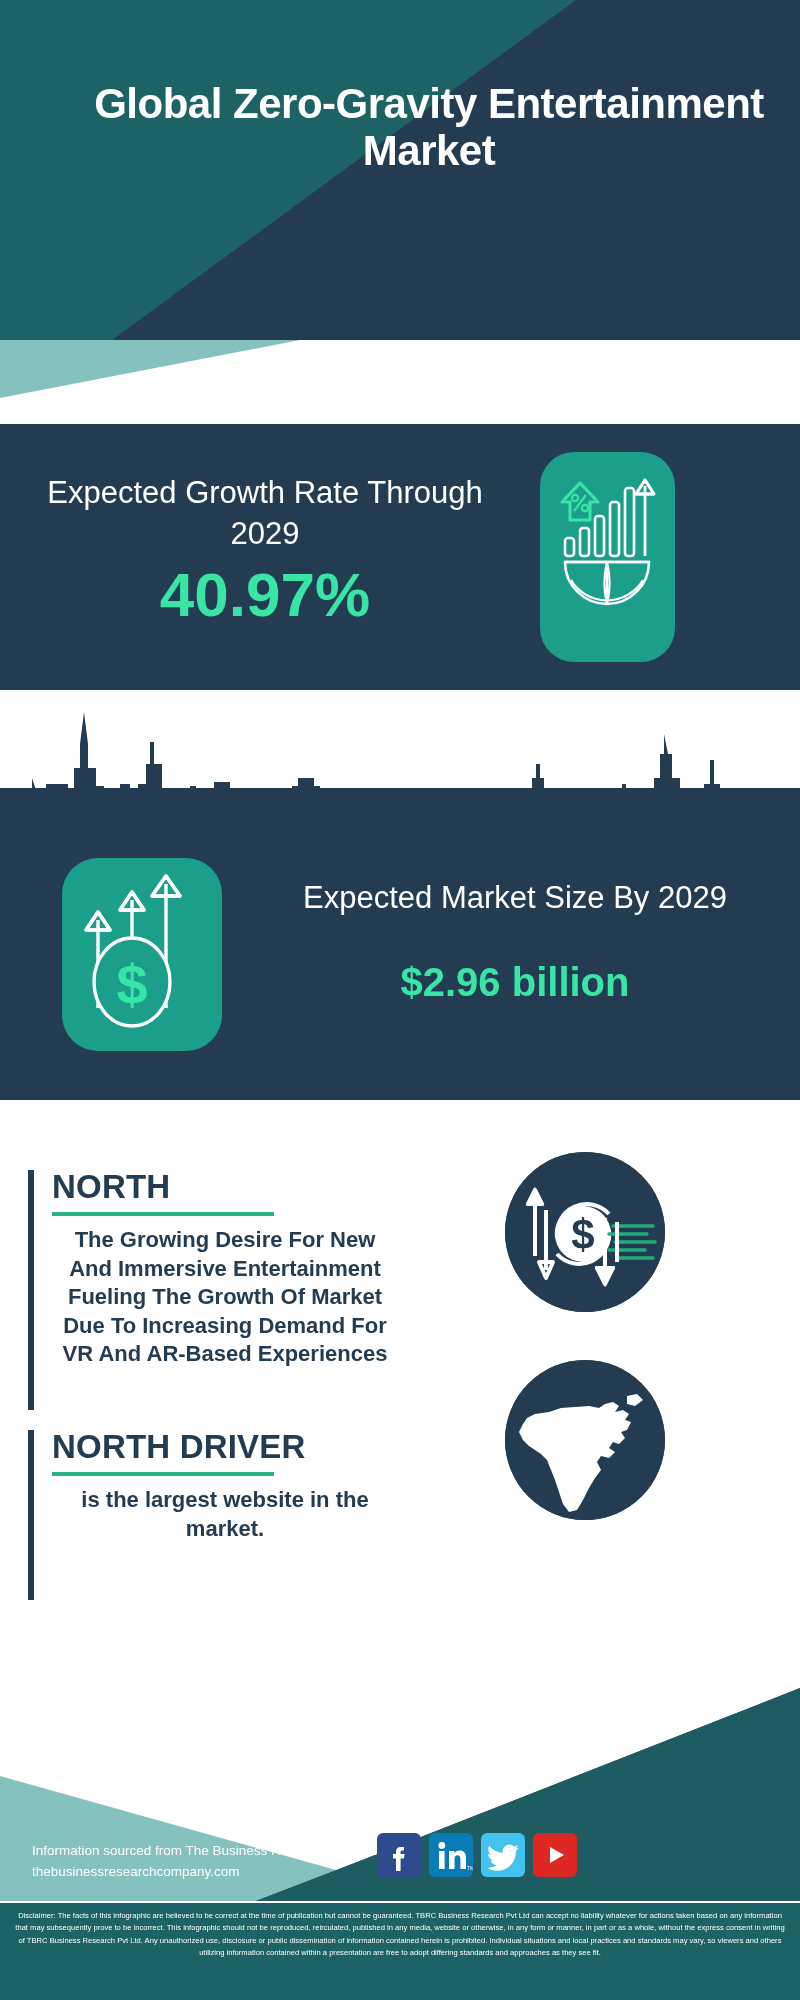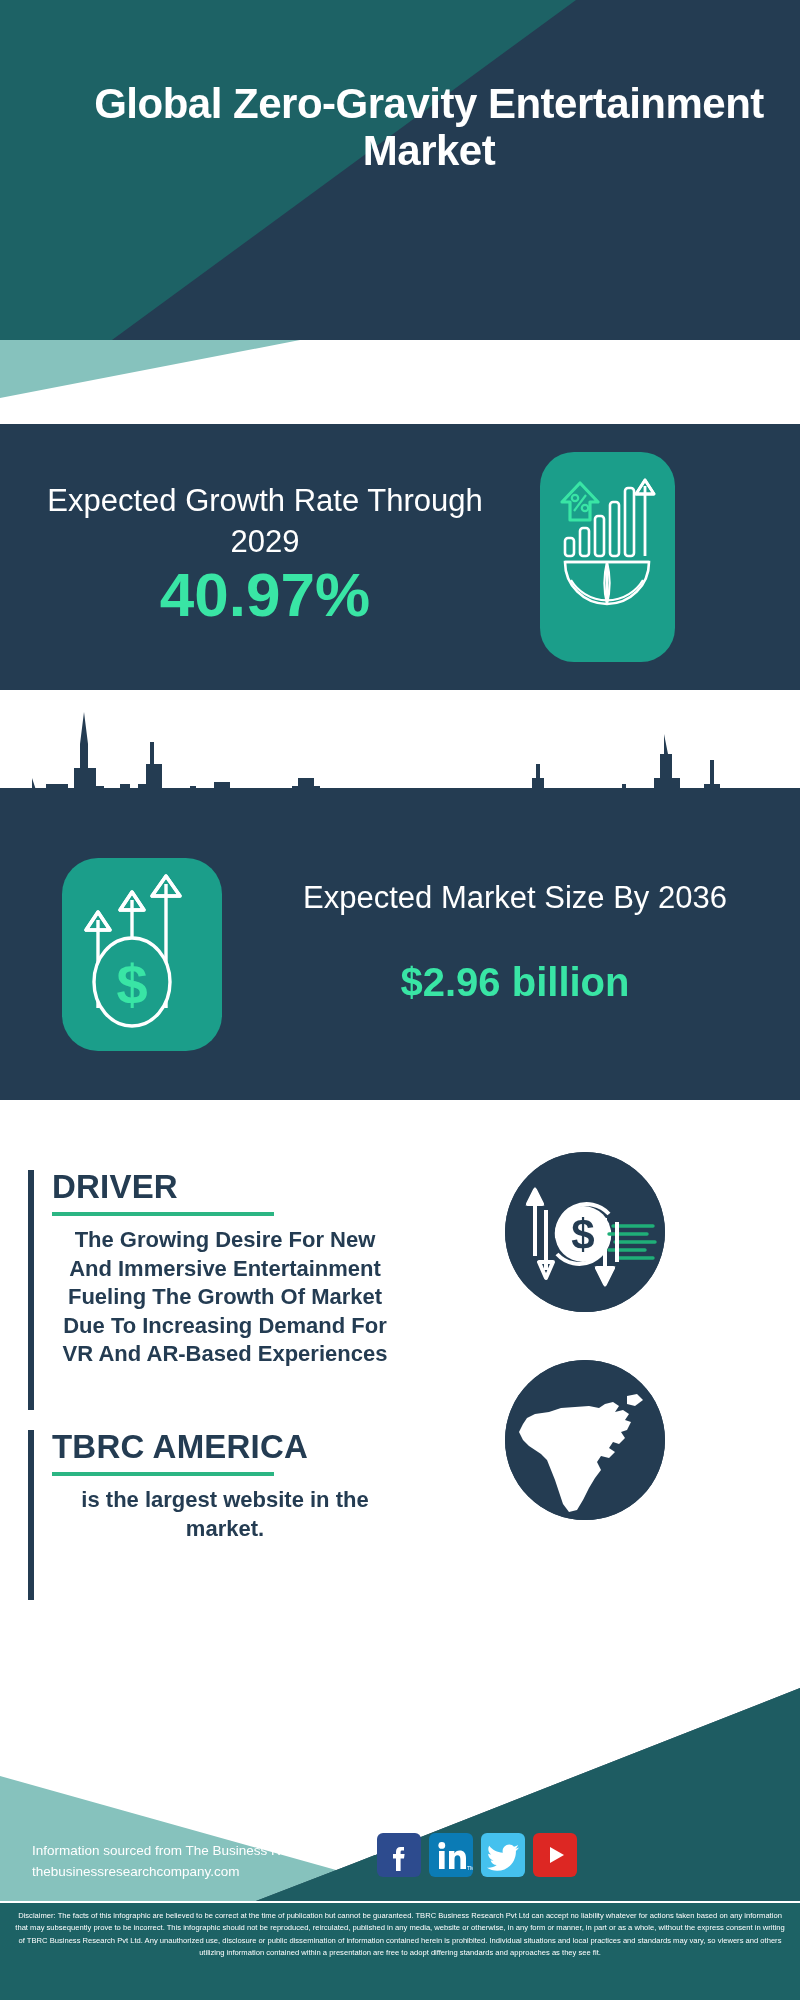--- a/index.html
+++ b/index.html
@@ -45,21 +45,21 @@
     background:#86c2bd;
     clip-path:polygon(0 0, 100% 0, 0 100%);
   }
 
   
   .growth{
     position:absolute;left:0;top:424px;width:800px;height:266px;
     background:#243c52;
   }
   .growth-label{
-    position:absolute;left:40px;top:56px;width:450px;
+    position:absolute;left:40px;top:48px;width:450px;
     color:#ffffff;font-size:31px;line-height:1.33;text-align:center;
   }
   .growth-value{
     position:absolute;left:40px;top:140px;width:450px;
     color:#39e5a5;font-size:62px;font-weight:bold;text-align:center;
     line-height:1;
   }
   .growth-icon{
     position:absolute;left:540px;top:28px;width:135px;height:210px;
     background:#1b9e8a;border-radius:34px;
@@ -223,29 +223,29 @@
       <path d="M36 150 L36 62 M36 54 L24 72 L48 72 Z" fill="none" stroke="#ffffff" stroke-width="3.4" stroke-linejoin="round"></path>
       <path d="M36 54 L24 72 L48 72 Z" fill="none" stroke="#ffffff" stroke-width="3.4" stroke-linejoin="round"></path>
       <path d="M70 150 L70 42 M70 34 L58 52 L82 52 Z" fill="none" stroke="#ffffff" stroke-width="3.4" stroke-linejoin="round"></path>
       <path d="M70 34 L58 52 L82 52 Z" fill="none" stroke="#ffffff" stroke-width="3.4" stroke-linejoin="round"></path>
       <path d="M104 150 L104 26 M104 18 L90 38 L118 38 Z" fill="none" stroke="#ffffff" stroke-width="3.4" stroke-linejoin="round"></path>
       <path d="M104 18 L90 38 L118 38 Z" fill="none" stroke="#ffffff" stroke-width="3.4" stroke-linejoin="round"></path>
       <ellipse cx="70" cy="124" rx="38" ry="44" fill="#1b9e8a" stroke="#ffffff" stroke-width="3.4"></ellipse>
       <text x="70" y="146" text-anchor="middle" font-family="Liberation Sans, sans-serif" font-size="56" font-weight="bold" fill="#39e5a5">$</text>
     </svg>
   </div>
-  <div class="market-label">Expected Market Size By 2036</div>
+  <div class="market-label">Expected Market Size By 2029</div>
   <div class="market-value">$2.96 billion</div>
 
   <div class="body-sec">
 
     <div class="block" style="left:28px;top:70px;width:370px;height:240px;">
       <div class="rule"></div>
       <div class="block-inner">
-        <div class="block-title">DRIVER</div>
+        <div class="block-title">NORTH</div>
         <div class="block-uline" style="width:222px;"></div>
         <div class="block-text">The Growing Desire For New And Immersive Entertainment Fueling The Growth Of Market Due To Increasing Demand For VR And AR-Based Experiences</div>
       </div>
     </div>
 
     <div class="circle-icon" style="left:505px;top:52px;">
       <svg viewBox="0 0 160 160" width="160" height="160">
         <circle cx="80" cy="80" r="80" fill="#243c52"></circle>
         <circle cx="78" cy="82" r="28" fill="#ffffff"></circle>
         <text x="78" y="97" text-anchor="middle" font-family="Liberation Sans, sans-serif" font-size="42" font-weight="bold" fill="#243c52">$</text>
@@ -263,21 +263,21 @@
           <line x1="104" y1="98" x2="140" y2="98"></line>
           <line x1="112" y1="106" x2="148" y2="106"></line>
         </g>
         <line x1="112" y1="70" x2="112" y2="110" stroke="#ffffff" stroke-width="4"></line>
       </svg>
     </div>
 
     <div class="block" style="left:28px;top:330px;width:370px;height:190px;">
       <div class="rule"></div>
       <div class="block-inner">
-        <div class="block-title">TBRC AMERICA</div>
+        <div class="block-title">NORTH DRIVER</div>
         <div class="block-uline" style="width:222px;"></div>
         <div class="block-text light">is the largest website in the market.</div>
       </div>
     </div>
 
     <div class="circle-icon" style="left:505px;top:260px;">
       <svg viewBox="0 0 160 160" width="160" height="160">
         <circle cx="80" cy="80" r="80" fill="#243c52"></circle>
         <path fill="#ffffff" d="M22 58 L30 54 L44 52 L56 48 L70 47 L84 46 L94 48 L100 44 L108 42 L114 46 L110 52 L118 50 L124 54 L120 60 L126 62 L122 70 L116 72 L120 78 L114 84 L108 82 L104 88 L110 92 L104 98 L96 96 L92 102 L96 110 L90 118 L84 128 L78 140 L72 150 L64 152 L58 144 L54 132 L50 120 L46 110 L42 100 L36 94 L30 90 L24 86 L18 80 L14 72 L18 64 Z"></path>
         <path fill="#ffffff" d="M122 36 L132 34 L138 40 L130 46 L122 44 Z"></path>

